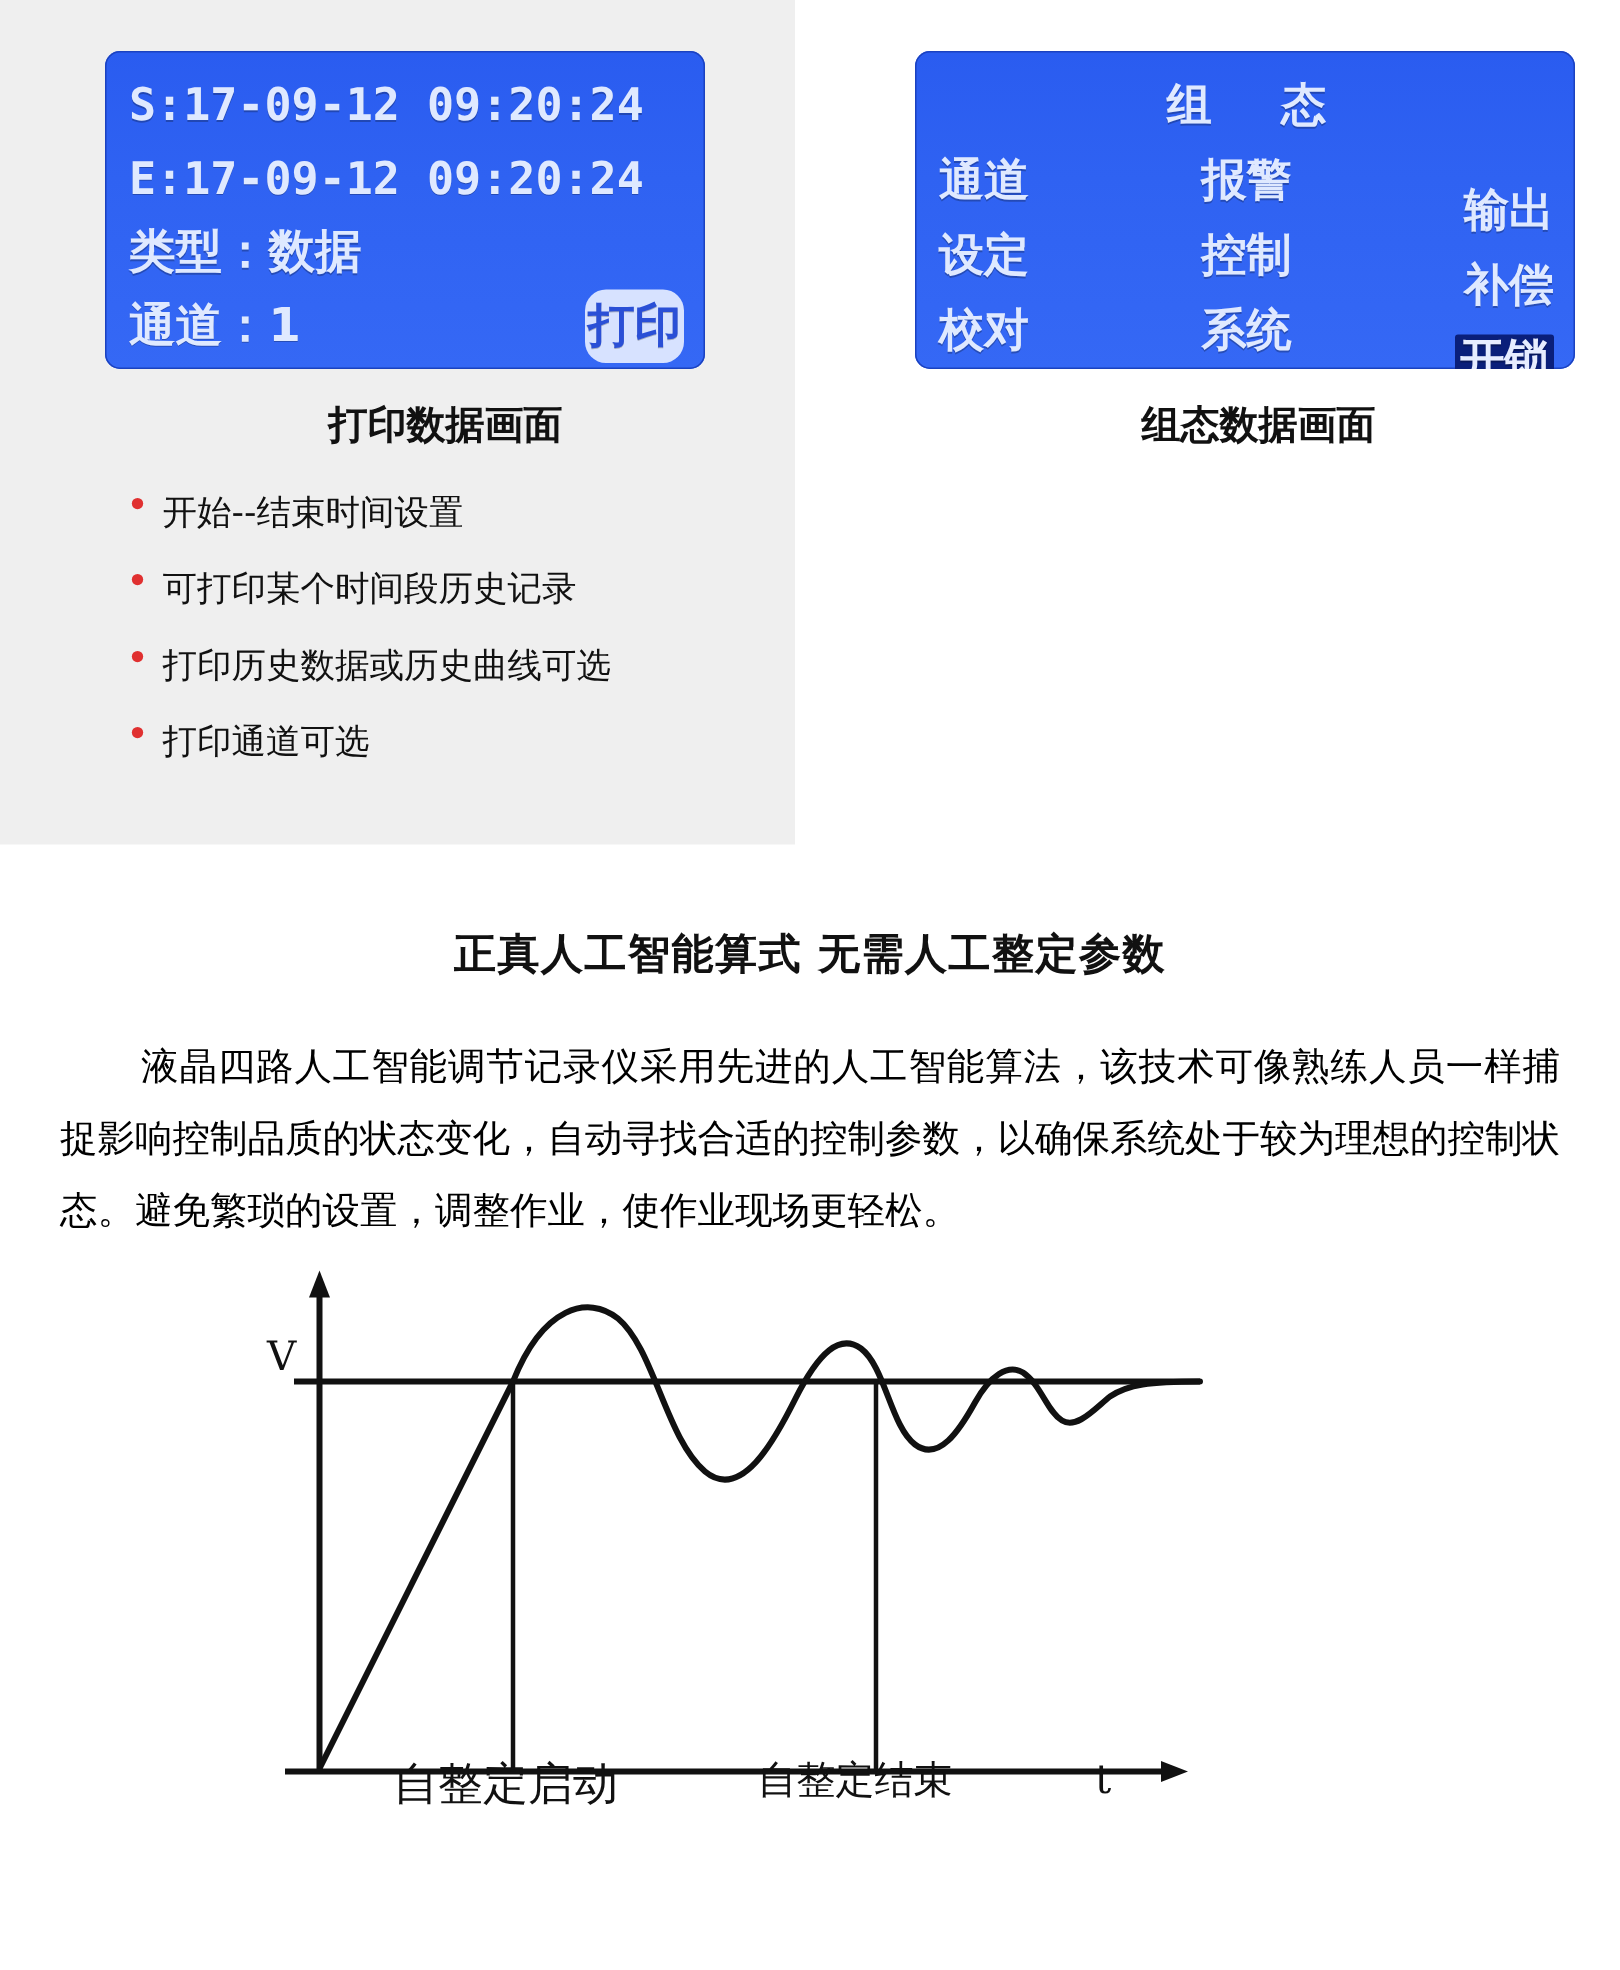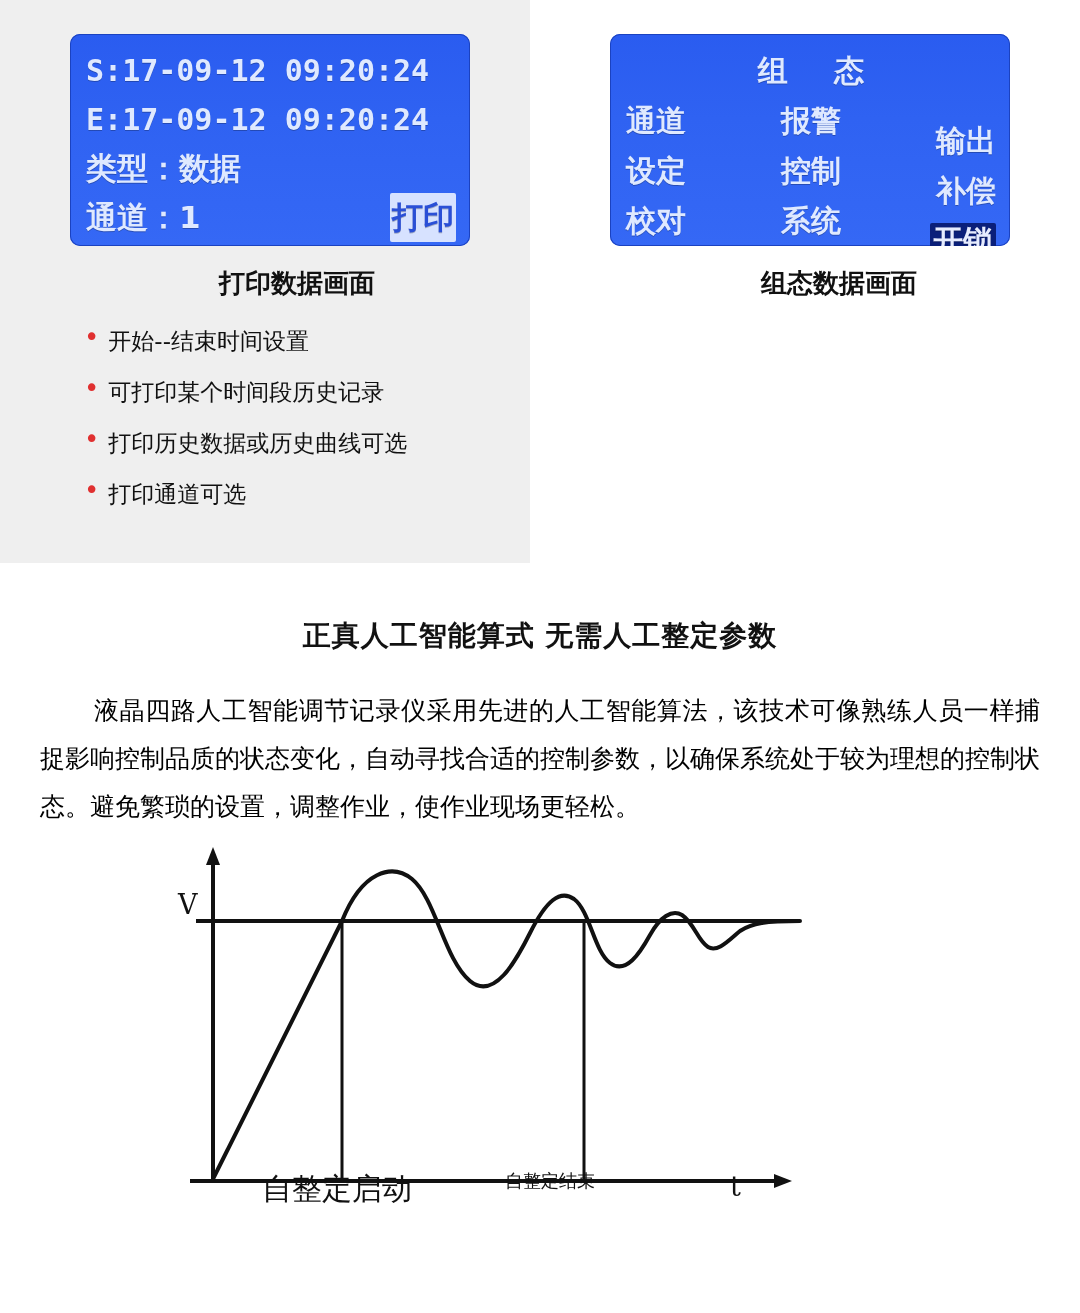--- a/index.html
+++ b/index.html
@@ -44,21 +44,21 @@
   .lcd-left {
     left: 70px;
     top: 34px;
     width: 400px;
     height: 212px;
     padding: 12px 14px 0 16px;
   }
   .lcd-right {
     left: 60px;
     top: 34px;
-    width: 400px;
+    width: 440px;
     height: 212px;
     padding: 12px 14px 0 16px;
   }
   .lcd-line {
     color: #dfe9ff;
     font-family: "DejaVu Sans", sans-serif;
     font-weight: 700;
     letter-spacing: 0px;
     white-space: nowrap;
     text-shadow: 0 1px 0 rgba(0,0,0,0.25);
@@ -86,21 +86,21 @@
   .lcd-right .cell {
     width: 33.33%;
     text-align: left;
   }
   .lcd-right .cell.c2 { text-align: center; }
   .lcd-right .cell.c3 { text-align: right; margin-top: 20px; }
   .hl {
     background: #d7e2ff;
     color: #2a4fd6;
     padding: 0 2px;
-    border-radius: 2px;
+    border-radius: 14px;
   }
   .hl-dark {
     background: #0a1f7a;
     color: #e6ecff;
     padding: 0 3px;
     border-radius: 2px;
   }
   .lcd-left .row-last {
     display: flex;
     justify-content: space-between;
@@ -185,21 +185,21 @@
   .diagram-wrap svg { display: block; }
   .dg-label {
     position: absolute;
     font-family: "DejaVu Serif", serif;
     font-size: 27px;
     color: #111;
   }
   .lbl-v { left: 178px; top: 48px; }
   .lbl-t { left: 730px; top: 330px; }
   .lbl-start { left: 262px; top: 328px; font-family: "DejaVu Sans", sans-serif; font-size: 30px; }
-  .lbl-end { left: 505px; top: 328px; font-family: "DejaVu Sans", sans-serif; font-size: 18px; }
+  .lbl-end { left: 505px; top: 328px; font-family: "DejaVu Sans", sans-serif; font-size: 26px; }
 </style>
 </head>
 <body>
 
 <div class="top-panel">
 
   <div class="panel-left">
 
     <div class="lcd lcd-left">
       <div class="lcd-line">

